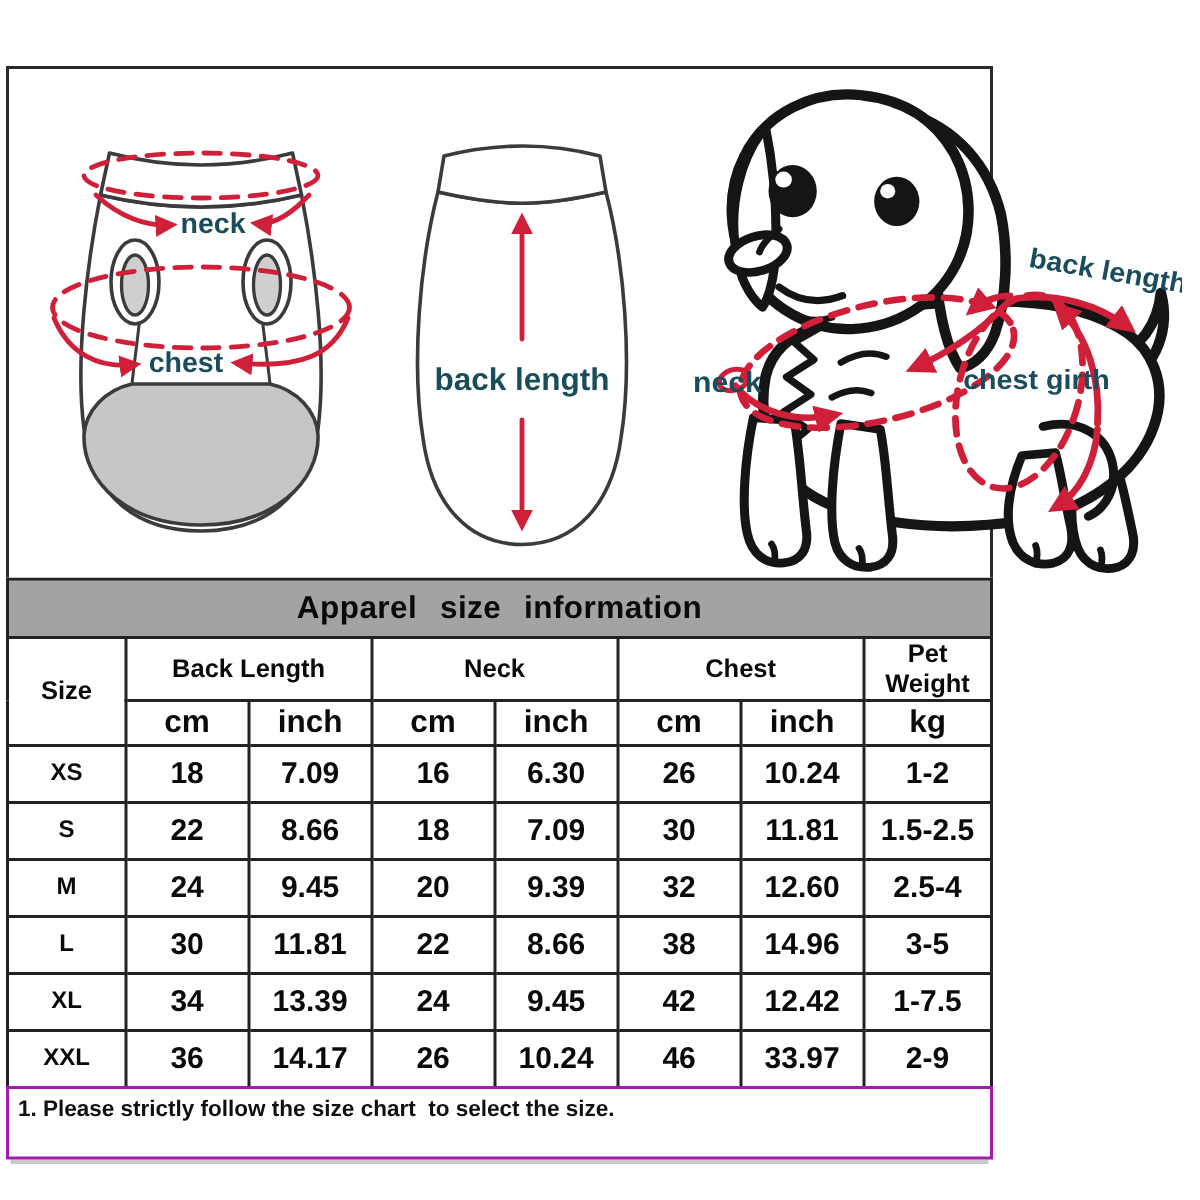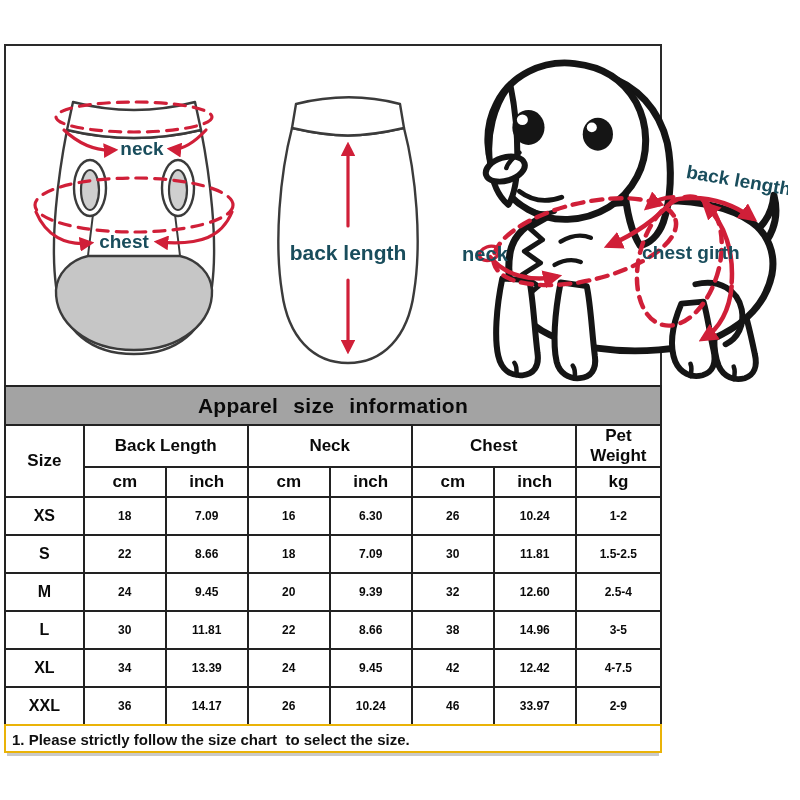--- a/index.html
+++ b/index.html
@@ -33,26 +33,26 @@
   .diagram-label{font-family:"Liberation Sans",sans-serif;font-weight:bold;fill:#194d5c;}
 
   
   table.size-table{width:100%;border-collapse:collapse;table-layout:fixed;background:#fff;}
   .size-table th,.size-table td{
     border:2px solid #222;font-weight:bold;text-align:center;vertical-align:middle;
     color:#0a0a0a;padding:0;
   }
   .t-title{background:#a3a3a3;font-size:21px;height:37px;word-spacing:9px;letter-spacing:.3px;}
   .t-group{font-size:17px;height:28px;}
-  .t-sub{font-size:17px;height:28px;}
-  .size-table td{font-size:12px;height:36px;}
+  .t-sub{font-size:21px;height:28px;}
+  .size-table td{font-size:20px;height:36px;}
   td.c-size{font-size:16px;text-align:center;}
 
   .notes{
-    border:2px solid #eab308;margin-top:-2px;padding:3px 6px 0;background:#fff;
+    border:2px solid #a21caf;margin-top:-2px;padding:3px 6px 20px;background:#fff;
     box-shadow:0 6px 0 -3px #c9c9c9;
   }
   .note-line{font-size:15px;font-weight:bold;color:#101010;line-height:1.45;white-space:pre-wrap;}
 </style>
 </head>
 <body>
 
 <div class="frame">
 
   <div class="illus">
@@ -225,21 +225,21 @@
         <td>3-5</td>
       </tr>
         <tr>
         <td class="c-size">XL</td>
         <td>34</td>
         <td>13.39</td>
         <td>24</td>
         <td>9.45</td>
         <td>42</td>
         <td>12.42</td>
-        <td>4-7.5</td>
+        <td>1-7.5</td>
       </tr>
         <tr>
         <td class="c-size">XXL</td>
         <td>36</td>
         <td>14.17</td>
         <td>26</td>
         <td>10.24</td>
         <td>46</td>
         <td>33.97</td>
         <td>2-9</td>

